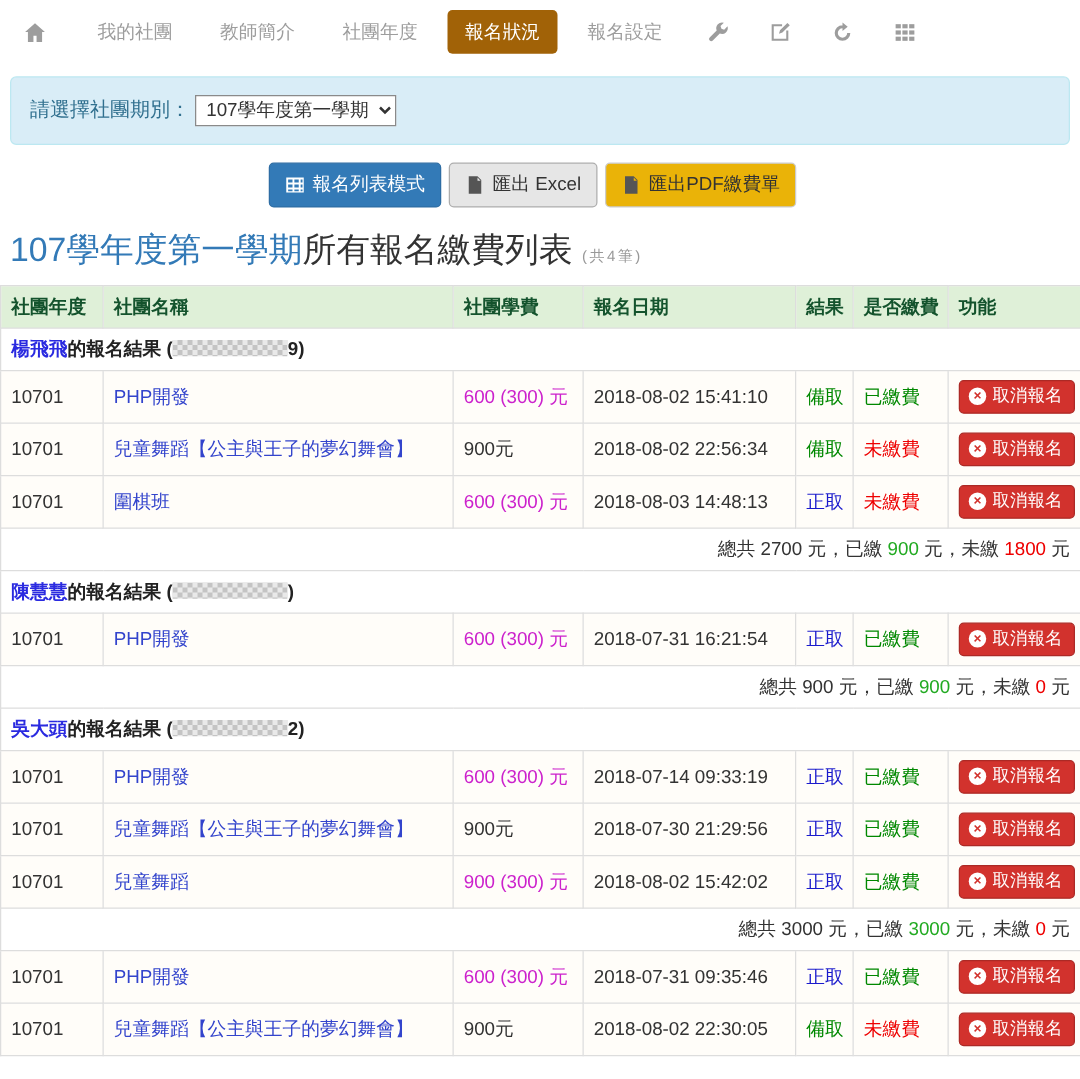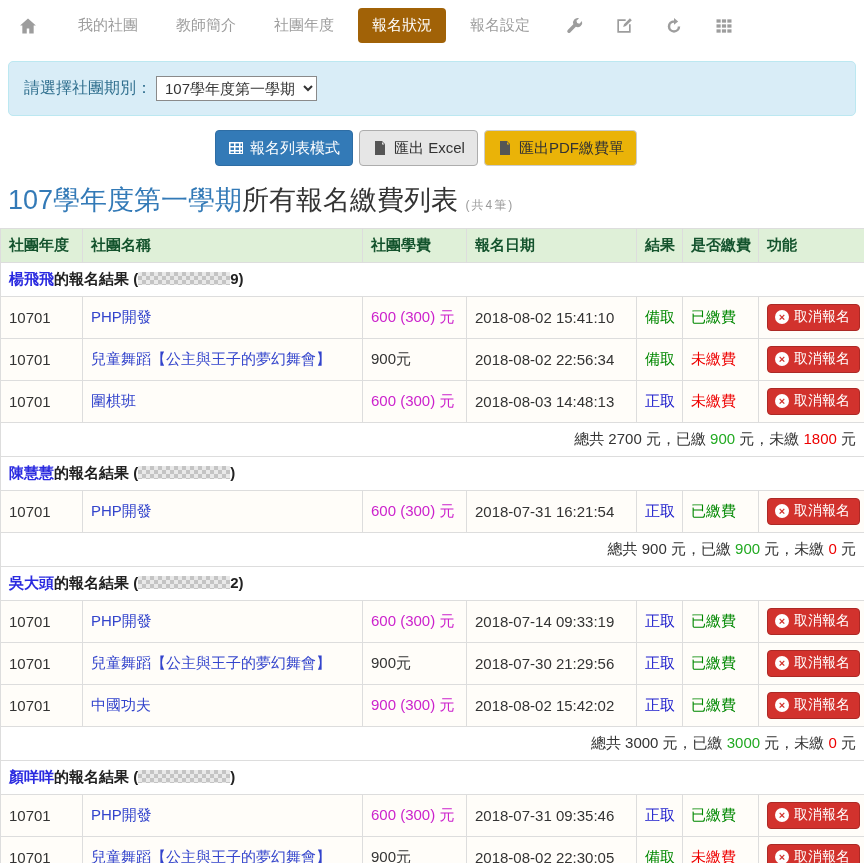--- a/index.html
+++ b/index.html
@@ -246,35 +246,32 @@
         <td>2018-07-30 21:29:56</td>
         <td class="res-accept">正取</td>
         <td class="paid-yes">已繳費</td>
         <td><button class="cancel-btn">
             <span class="x-circle">×</span>
             <span>取消報名</span>
           </button></td>
       </tr>
       <tr class="data-row">
         <td>10701</td>
-        <td><a class="club-link">中國功夫</a></td>
+        <td><a class="club-link">兒童舞蹈</a></td>
         <td class="fee-hl">900 (300) 元</td>
         <td>2018-08-02 15:42:02</td>
         <td class="res-accept">正取</td>
         <td class="paid-yes">已繳費</td>
         <td><button class="cancel-btn">
             <span class="x-circle">×</span>
             <span>取消報名</span>
           </button></td>
       </tr>
       <tr>
         <td class="summary-cell" colspan="7">總共 3000 元，已繳 <span class="sum-paid">3000</span> 元，未繳 <span class="sum-unpaid">0</span> 元</td>
-      </tr>
-      <tr>
-        <td class="group-cell" colspan="7"><a class="person-link">顏咩咩</a>的報名結果 (<span class="mosaic"></span>)</td>
       </tr>
       <tr class="data-row">
         <td>10701</td>
         <td><a class="club-link">PHP開發</a></td>
         <td class="fee-hl">600 (300) 元</td>
         <td>2018-07-31 09:35:46</td>
         <td class="res-accept">正取</td>
         <td class="paid-yes">已繳費</td>
         <td><button class="cancel-btn">
             <span class="x-circle">×</span>

